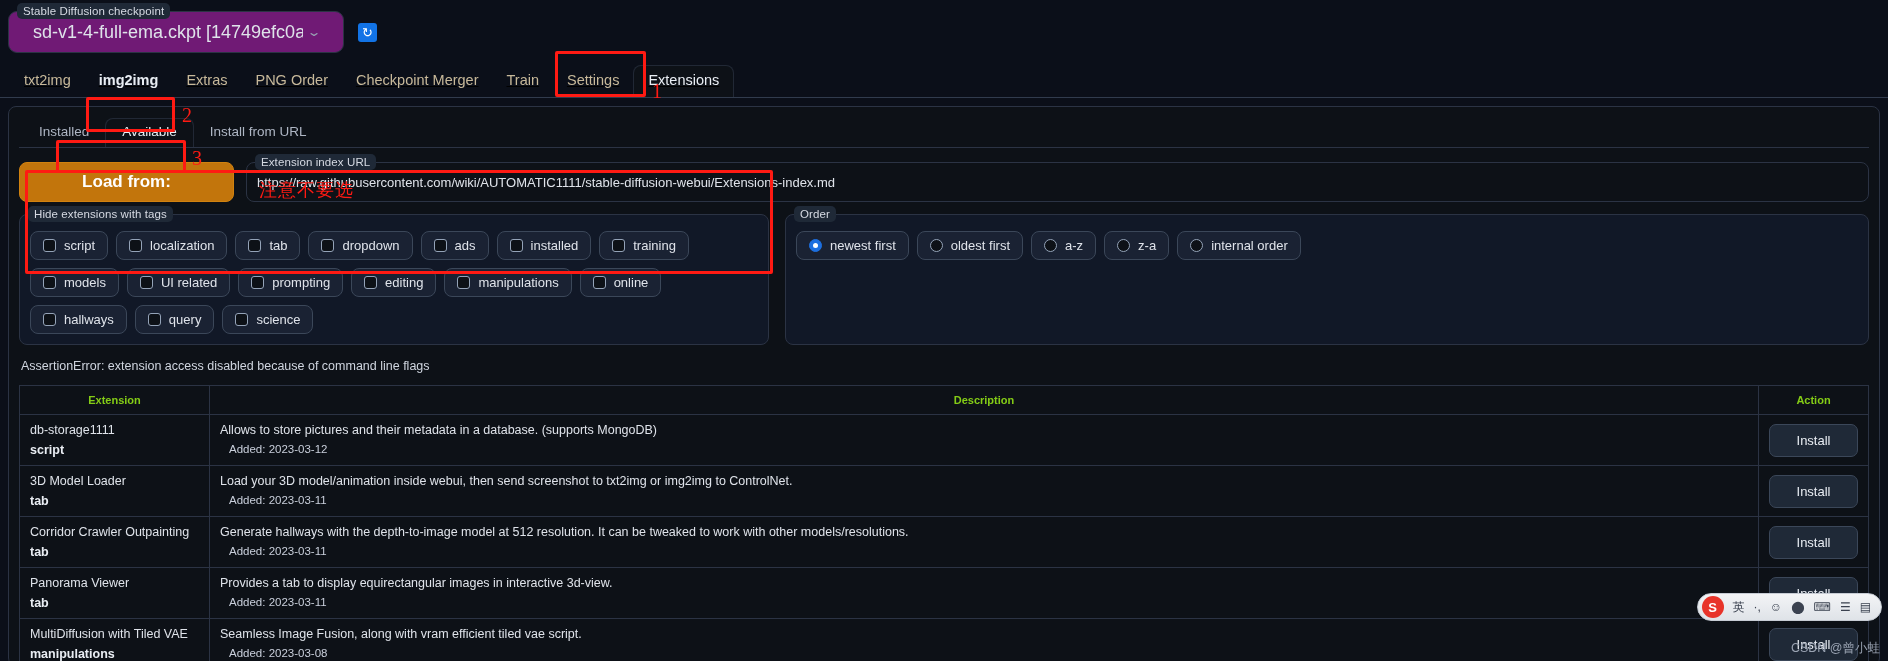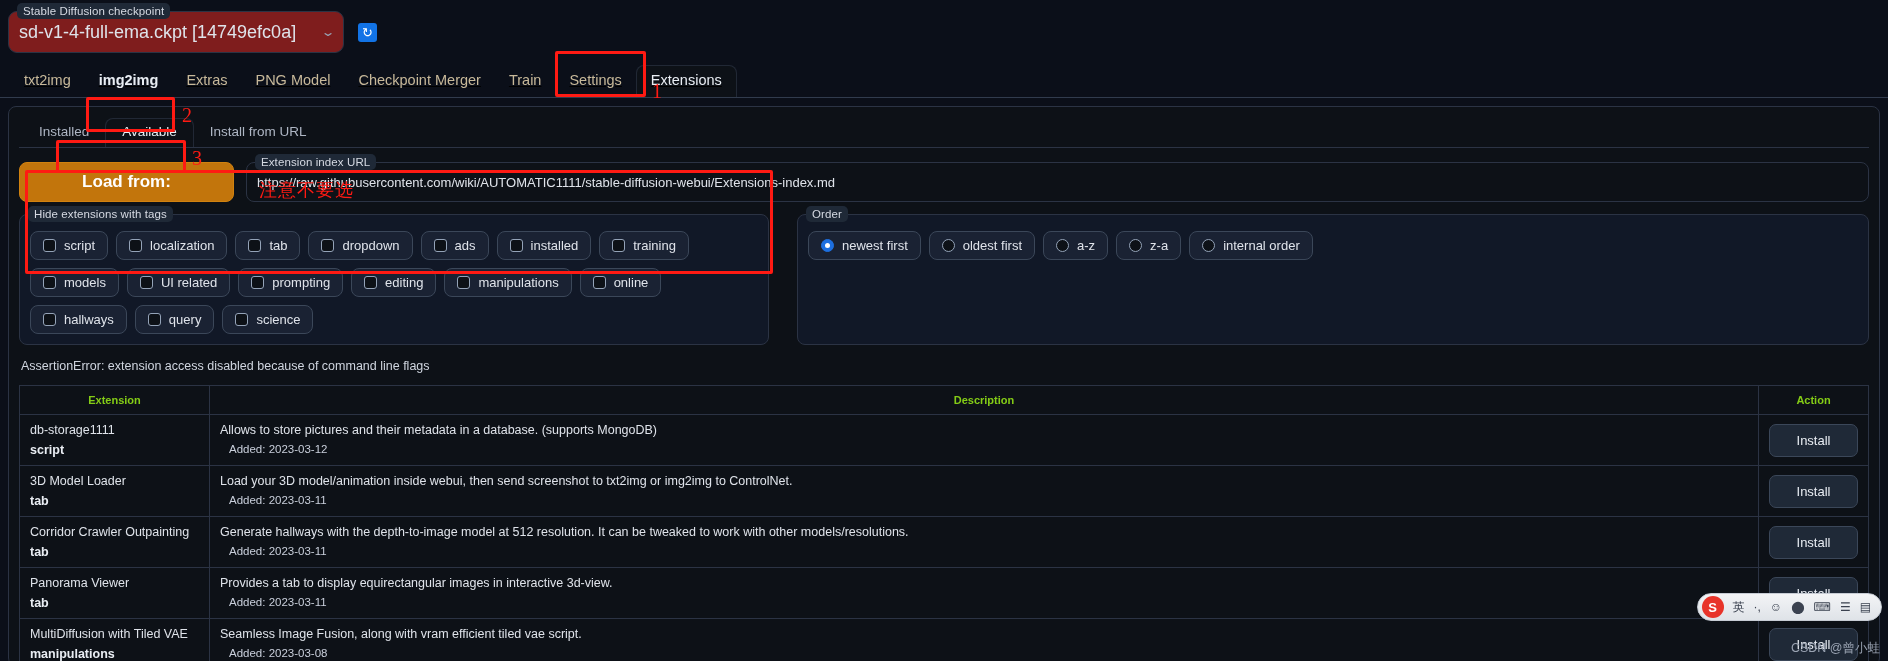--- a/index.html
+++ b/index.html
@@ -14,25 +14,25 @@
 
   
   .top-row {
     display: flex; align-items: center;
     padding: 8px 0 0 8px;
     height: 56px;
   }
   .ckpt-wrap {
     position: relative;
     width: 336px; height: 42px;
-    background: #7f1d1d;
+    background: #701a75;
     border: 1px solid #2b3344;
     border-radius: 9px;
     display: flex; align-items: center;
-    padding: 0 10px;
+    padding: 0 24px;
   }
   .float-label {
     position: absolute;
     top: -9px; left: 8px;
     background: #1f2937;
     color: #d6dae3;
     font-size: 11.5px;
     padding: 2px 6px;
     border-radius: 5px;
     white-space: nowrap;
@@ -140,21 +140,21 @@
     position: relative; flex: 1;
     background: #0d1117;
     border: 1px solid #2b3344;
     border-radius: 8px;
     display: flex; align-items: center;
     padding: 0 10px; height: 40px;
   }
   .url-val { color: #dfe3ea; font-size: 13px; }
 
   
-  .midrow { display: flex; gap: 28px; margin-top: 12px; align-items: stretch; }
+  .midrow { display: flex; gap: 16px; margin-top: 12px; align-items: stretch; }
   .group {
     position: relative;
     border: 1px solid #2b3344;
     border-radius: 8px;
     background: #111827;
     padding: 16px 10px 10px 10px;
   }
   .tags-group { width: 750px; }
   .order-group { flex: 1; }
   .chips { display: flex; flex-wrap: wrap; gap: 8px; }
@@ -255,21 +255,21 @@
     <span class="ckpt-value">sd-v1-4-full-ema.ckpt [14749efc0a]</span>
     <span class="chev">⌄</span>
   </div>
   <div class="refresh-btn">↻</div>
 </div>
 
 <div class="tabbar" id="tabbar">
     <div class="tab">txt2img</div>
     <div class="tab active">img2img</div>
     <div class="tab">Extras</div>
-    <div class="tab">PNG Model</div>
+    <div class="tab">PNG Order</div>
     <div class="tab">Checkpoint Merger</div>
     <div class="tab">Train</div>
     <div class="tab">Settings</div>
     <div class="tab boxed">Extensions</div>
   </div>
 
 <div class="panel">
 
   <div class="subtabs" id="subtabs">
       <div class="subtab">Installed</div>

